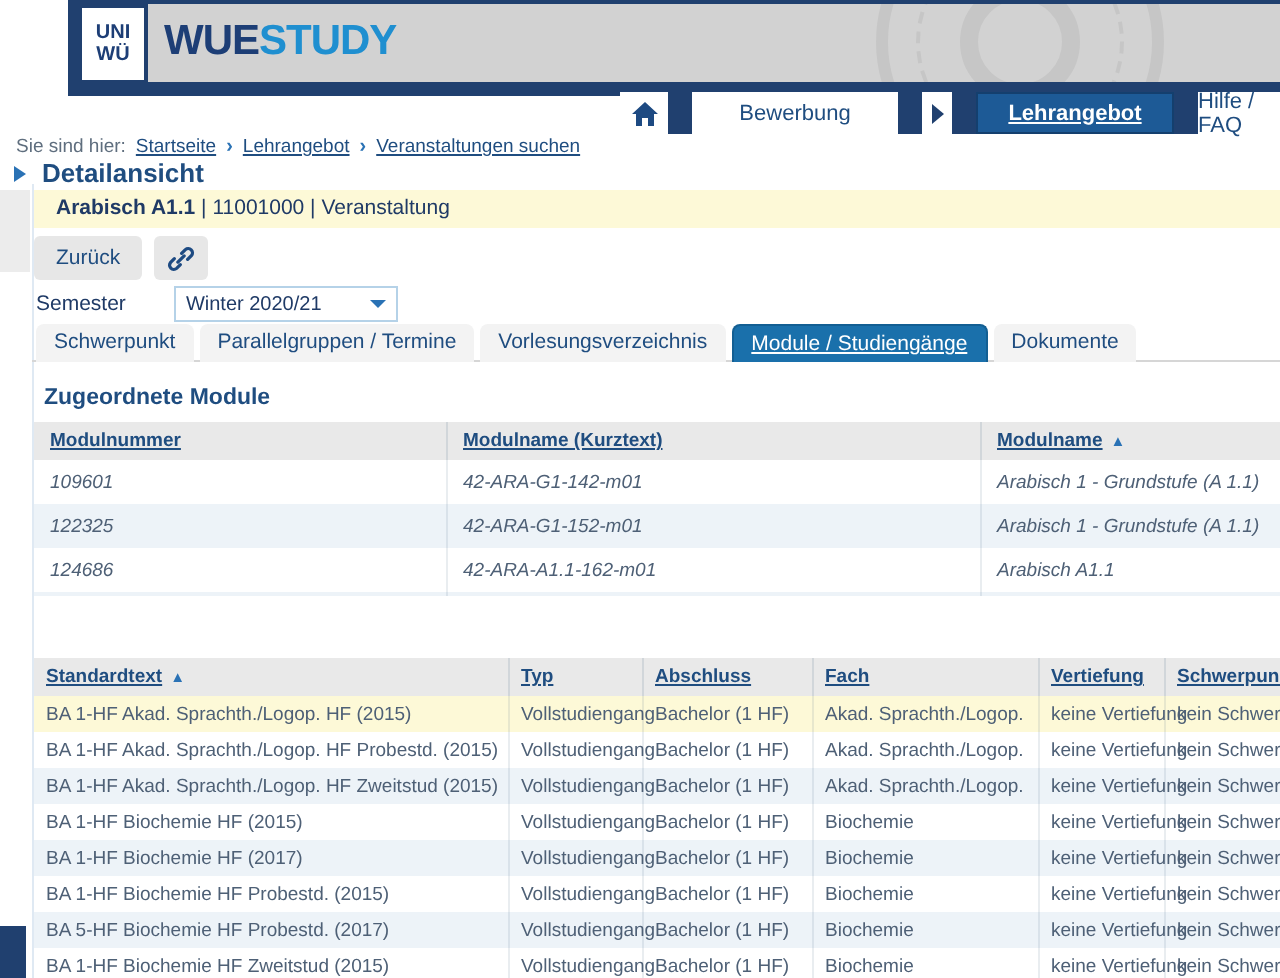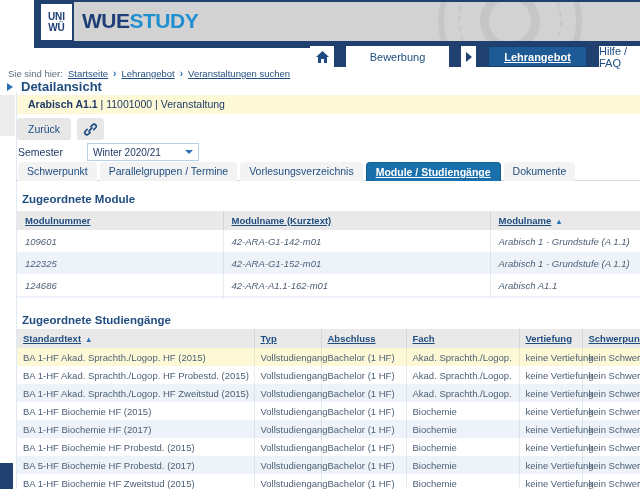--- a/index.html
+++ b/index.html
@@ -68,21 +68,21 @@
     font-size:10px; color:#1f3a66; padding:0 5px; display:flex; align-items:center;
     justify-content:space-between; cursor:pointer;margin-left:18px; }
   .sem-select .chev { width:0; height:0; border-top:4px solid #2a72b5;
     border-left:4px solid transparent; border-right:4px solid transparent; }
 
   
   .tabs { position:absolute; top:162px; left:16px; right:0; height:19px;
     border-bottom:1px solid #d6d6d6; display:flex; gap:3px; padding-left:2px; }
   .tab { height:19px; line-height:19px; padding:0 9px; background:#f3f3f3; color:#1f4d80;
     font-size:10.5px; border-radius:4px 4px 0 0; cursor:pointer; white-space:nowrap; }
-  .tab.active { background:#1a70ab; color:#fff; font-weight:bold; text-decoration:underline;
+  .tab.active { background:#1a70ab; color:#fff; font-weight:normal; text-decoration:underline;
     line-height:18px; border:1px solid #135f93; border-bottom:none; }
 
   .section-heading { position:absolute; left:22px; font-size:11.5px; font-weight:bold; color:#1f4d80; }
   .h-modules { top:193px; } .h-programs { top:314px; }
 
   
   .table-wrap { position:absolute; left:17px; width:623px; overflow:hidden; }
   .w-modules { top:211px; height:87px; }
   .w-programs { top:329px; height:160px; }
   table { border-collapse:collapse; table-layout:fixed; }
@@ -214,21 +214,20 @@
       </tr>
       <tr class="alt">
         <td>118761</td>
         <td>42-ARG1-141-m01</td>
         <td>Arabisch Grundstufe 1</td>
       </tr>
     </tbody>
       </table>
   </div>
 
-  <div class="section-heading h-programs">Zugeordnete Studiengänge</div>
   <div class="table-wrap w-programs">
     <table class="t-programs">
       <colgroup>
           <col style="width:237px">
           <col style="width:67px">
           <col style="width:85px">
           <col style="width:113px">
           <col style="width:63px">
           <col style="width:240px">
         </colgroup>

